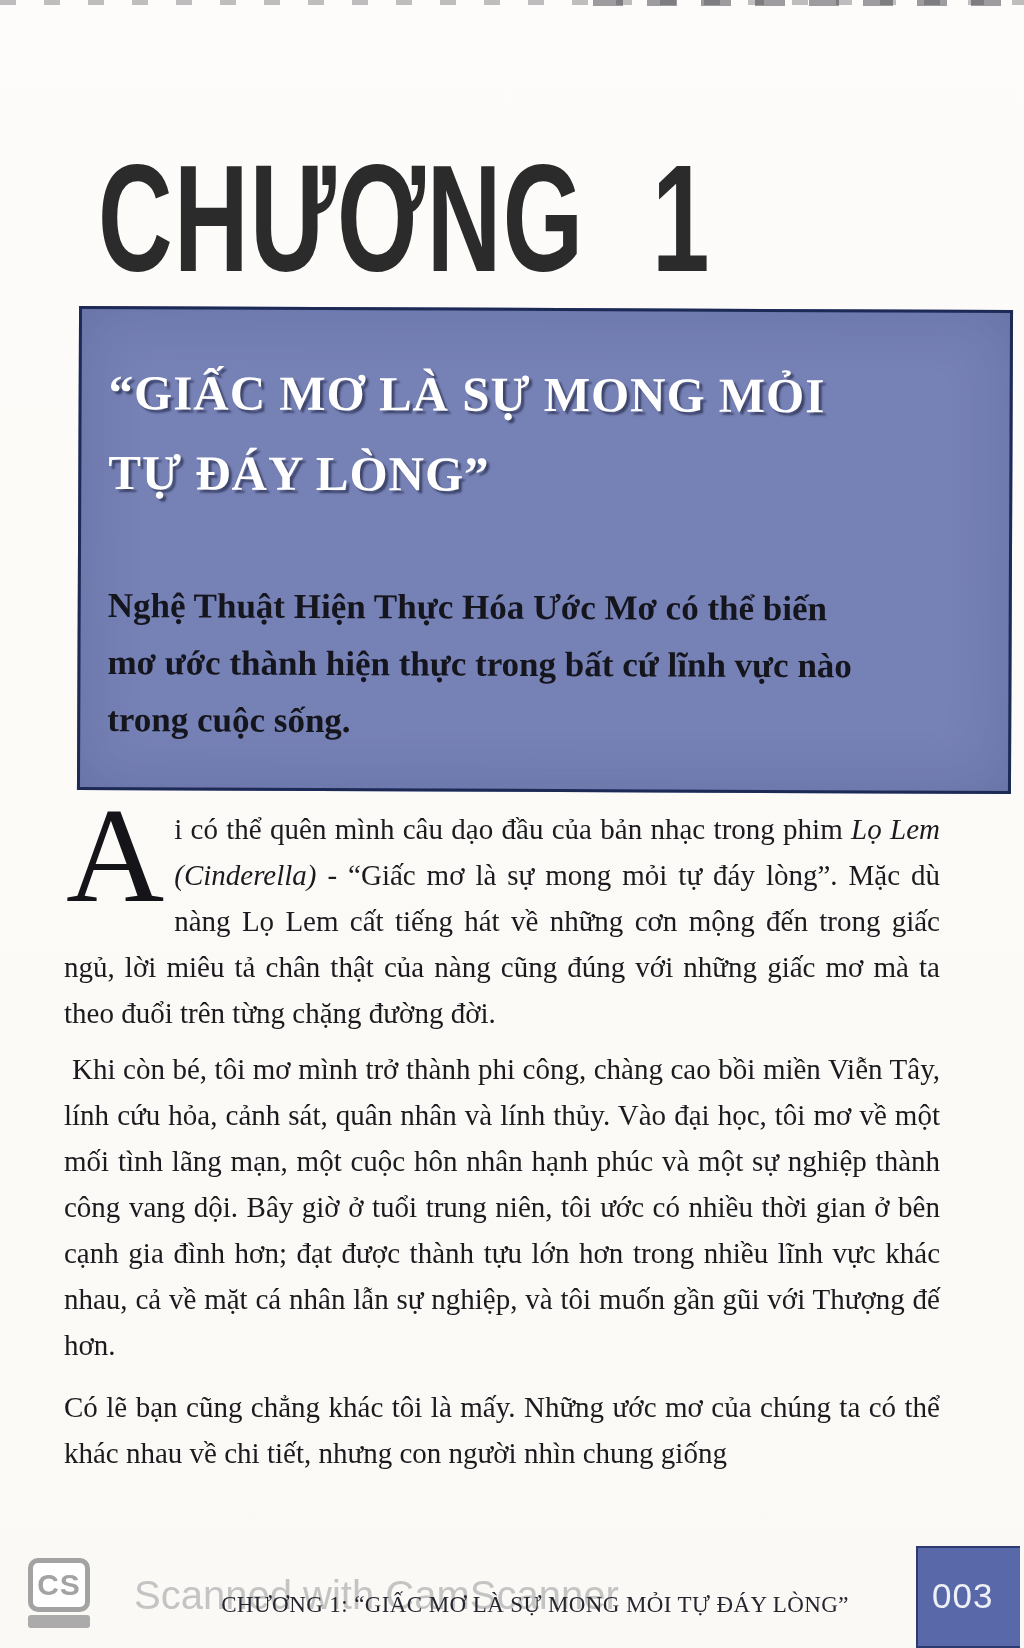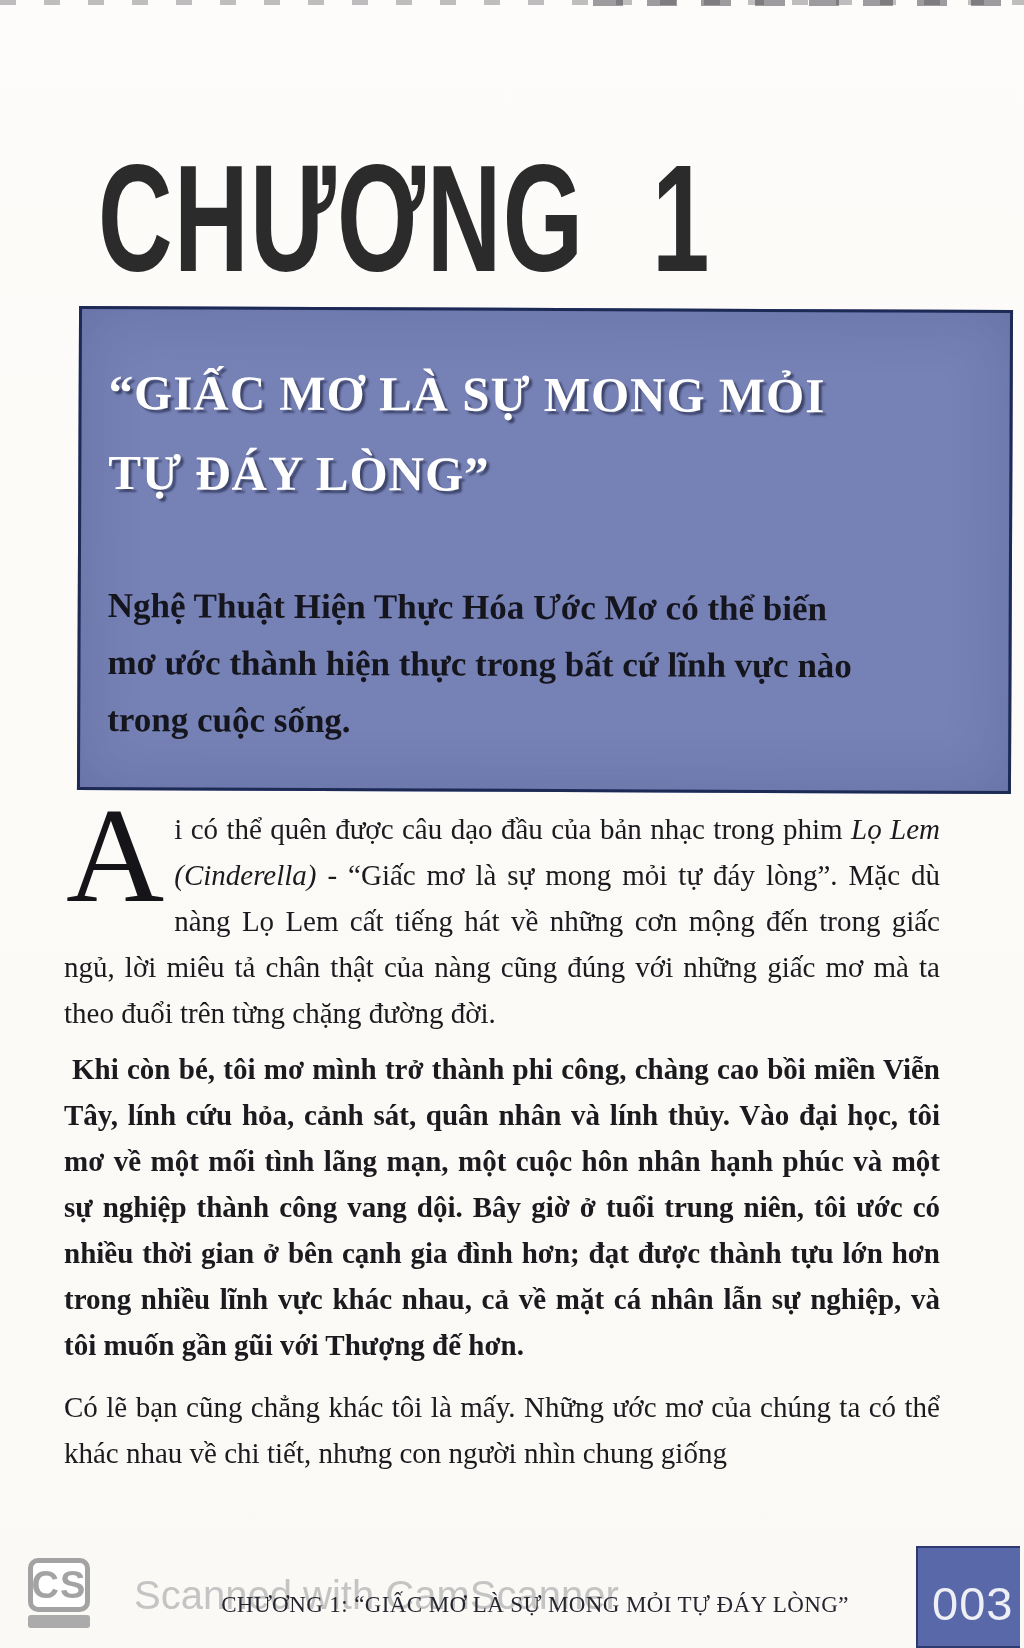--- a/index.html
+++ b/index.html
@@ -45,21 +45,21 @@
   .quote-subtitle{
     margin-top:64px;
     font-weight:700;font-size:35px;line-height:57px;
     color:#15151d;white-space:nowrap;
   }
   .body-text{
     position:absolute;left:64px;top:806px;width:876px;
     font-size:29px;line-height:46px;color:#1b1b1f;
   }
   .body-text p{margin:0;text-align:justify;}
-  .body-text p.p2{margin-top:10px;text-indent:8px;font-weight:bold;}
+  .body-text p.p2{margin-top:10px;text-indent:8px;}
   .body-text p.p3{margin-top:16px;font-family:Liberation Serif, serif;}
   .dropcap{
     float:left;
     font-size:136px;line-height:90px;
     margin:4px 10px 0 2px;
     color:#141419;
   }
   .ital{font-style:italic;}
   .running-title{
     position:absolute;left:180px;right:169px;top:1592px;
@@ -68,33 +68,33 @@
     z-index:3;
   }
   .page-number-box{
     position:absolute;left:916px;top:1546px;width:104px;height:102px;
     border:2px solid #2c3a70;border-right:none;box-sizing:border-box;
     z-index:2;
   }
   .page-number{
     padding:28px 0 0 14px;
     font-family:"Liberation Sans","DejaVu Sans",sans-serif;
-    font-size:47px;letter-spacing:1px;color:#eef0f6;
+    font-size:35px;letter-spacing:1px;color:#eef0f6;
   }
   .watermark{
     position:absolute;left:28px;top:1558px;height:80px;
     display:flex;align-items:flex-start;z-index:1;
   }
   .cs-logo{width:62px;margin-right:44px;}
   .cs-logo-box{
     width:52px;height:44px;
     border:5px solid #a3a3a3;border-radius:10px;background:#fff;
     display:flex;align-items:center;justify-content:center;
     font-family:"Liberation Sans","DejaVu Sans",sans-serif;
-    font-weight:700;font-size:38px;color:#a3a3a3;letter-spacing:1px;
+    font-weight:700;font-size:30px;color:#a3a3a3;letter-spacing:1px;
   }
   .cs-logo-tab{
     width:62px;height:13px;margin-top:3px;
     background:#ababab;border-radius:3px;
   }
   .watermark-label{
     font-family:Liberation Sans, sans-serif;
     font-size:40px;color:#c4c4c4;line-height:74px;white-space:nowrap;
   }
 </style>
@@ -114,21 +114,21 @@
       <div>TỰ ĐÁY LÒNG”</div>
     </div>
     <div class="quote-subtitle">
       <div>Nghệ Thuật Hiện Thực Hóa Ước Mơ có thể biến</div>
       <div>mơ ước thành hiện thực trong bất cứ lĩnh vực nào</div>
       <div>trong cuộc sống.</div>
     </div>
   </div>
 
   <div class="body-text">
-    <p class="p1"><span class="dropcap">A</span><span>i có thể quên được câu dạo đầu của bản nhạc trong phim </span><span class="ital">Lọ Lem (Cinderella) - </span><span>“Giấc mơ là sự mong mỏi tự đáy lòng”. Mặc dù nàng Lọ Lem cất tiếng hát về những cơn mộng đến trong giấc ngủ, lời miêu tả chân thật của nàng cũng đúng với những giấc mơ mà ta theo đuổi trên từng chặng đường đời.</span></p>
+    <p class="p1"><span class="dropcap">A</span><span>i có thể quên mình câu dạo đầu của bản nhạc trong phim </span><span class="ital">Lọ Lem (Cinderella) - </span><span>“Giấc mơ là sự mong mỏi tự đáy lòng”. Mặc dù nàng Lọ Lem cất tiếng hát về những cơn mộng đến trong giấc ngủ, lời miêu tả chân thật của nàng cũng đúng với những giấc mơ mà ta theo đuổi trên từng chặng đường đời.</span></p>
     <p class="p2">Khi còn bé, tôi mơ mình trở thành phi công, chàng cao bồi miền Viễn Tây, lính cứu hỏa, cảnh sát, quân nhân và lính thủy. Vào đại học, tôi mơ về một mối tình lãng mạn, một cuộc hôn nhân hạnh phúc và một sự nghiệp thành công vang dội. Bây giờ ở tuổi trung niên, tôi ước có nhiều thời gian ở bên cạnh gia đình hơn; đạt được thành tựu lớn hơn trong nhiều lĩnh vực khác nhau, cả về mặt cá nhân lẫn sự nghiệp, và tôi muốn gần gũi với Thượng đế hơn.</p>
     <p class="p3">Có lẽ bạn cũng chẳng khác tôi là mấy. Những ước mơ của chúng ta có thể khác nhau về chi tiết, nhưng con người nhìn chung giống</p>
   </div>
 
   <div class="running-title">CHƯƠNG 1: “GIẤC MƠ LÀ SỰ MONG MỎI TỰ ĐÁY LÒNG”</div>
 
   <div class="page-number-box" style="background-color: rgb(89, 104, 169);">
     <div class="page-number">003</div>
   </div>
 

